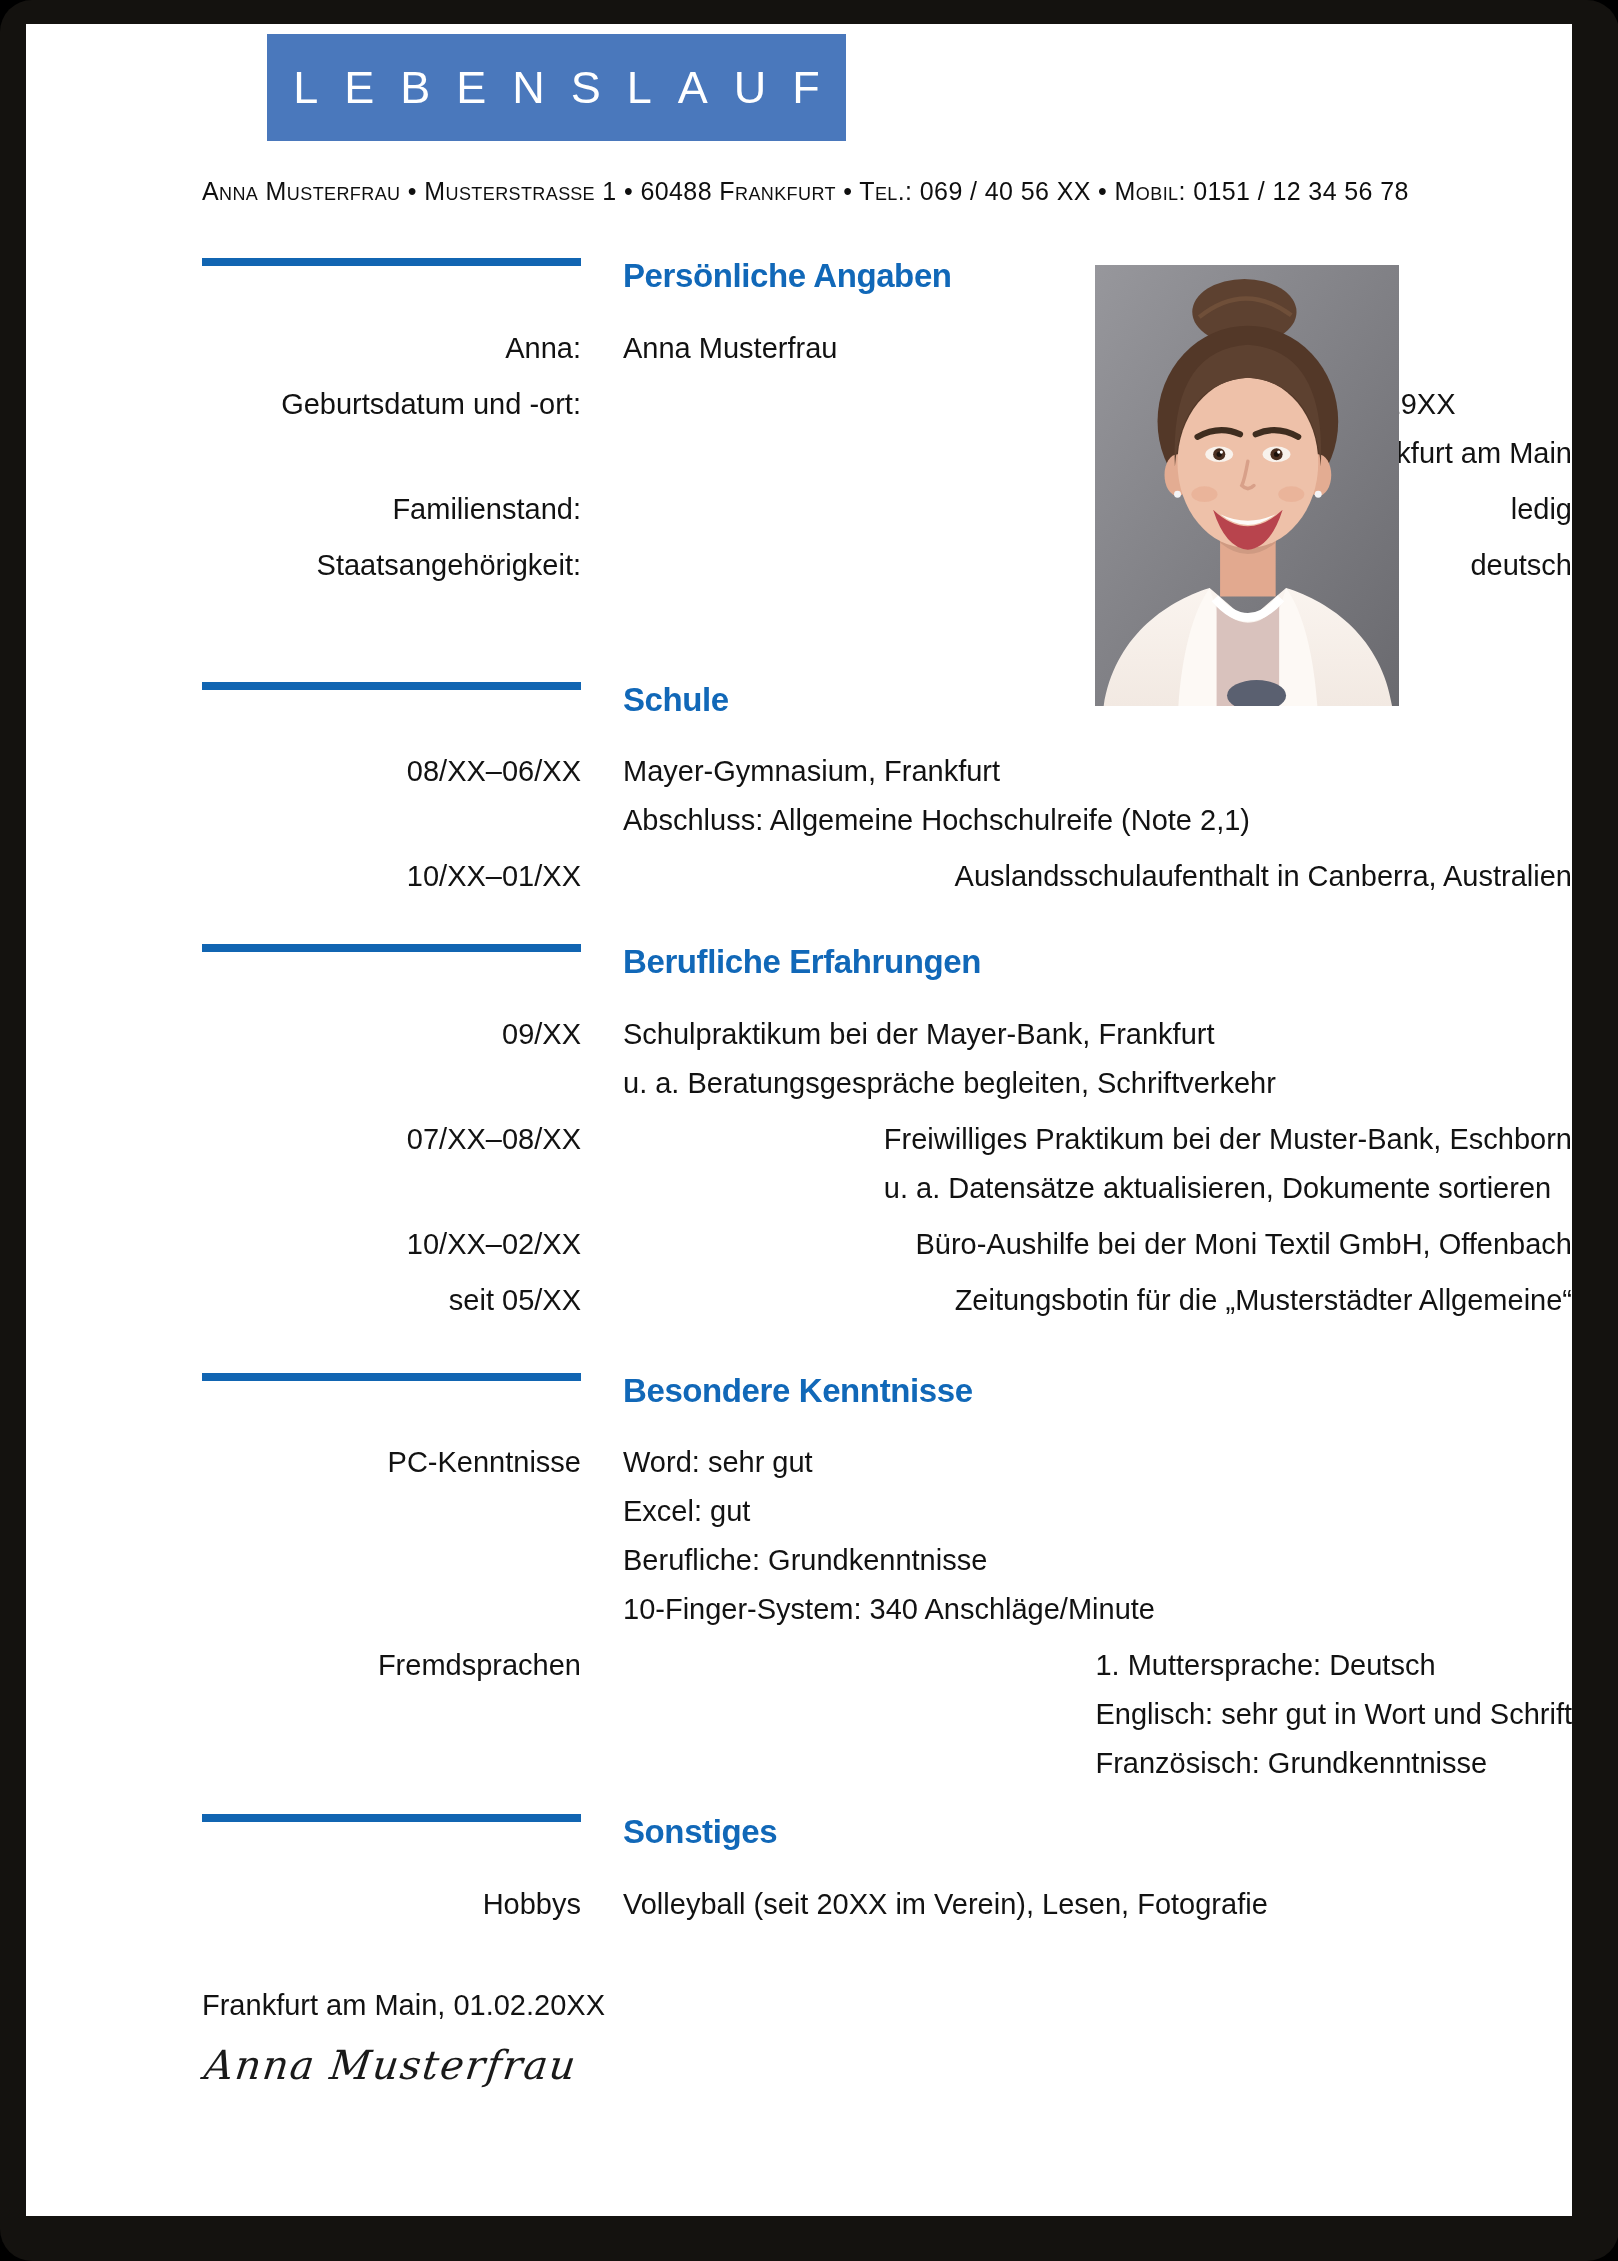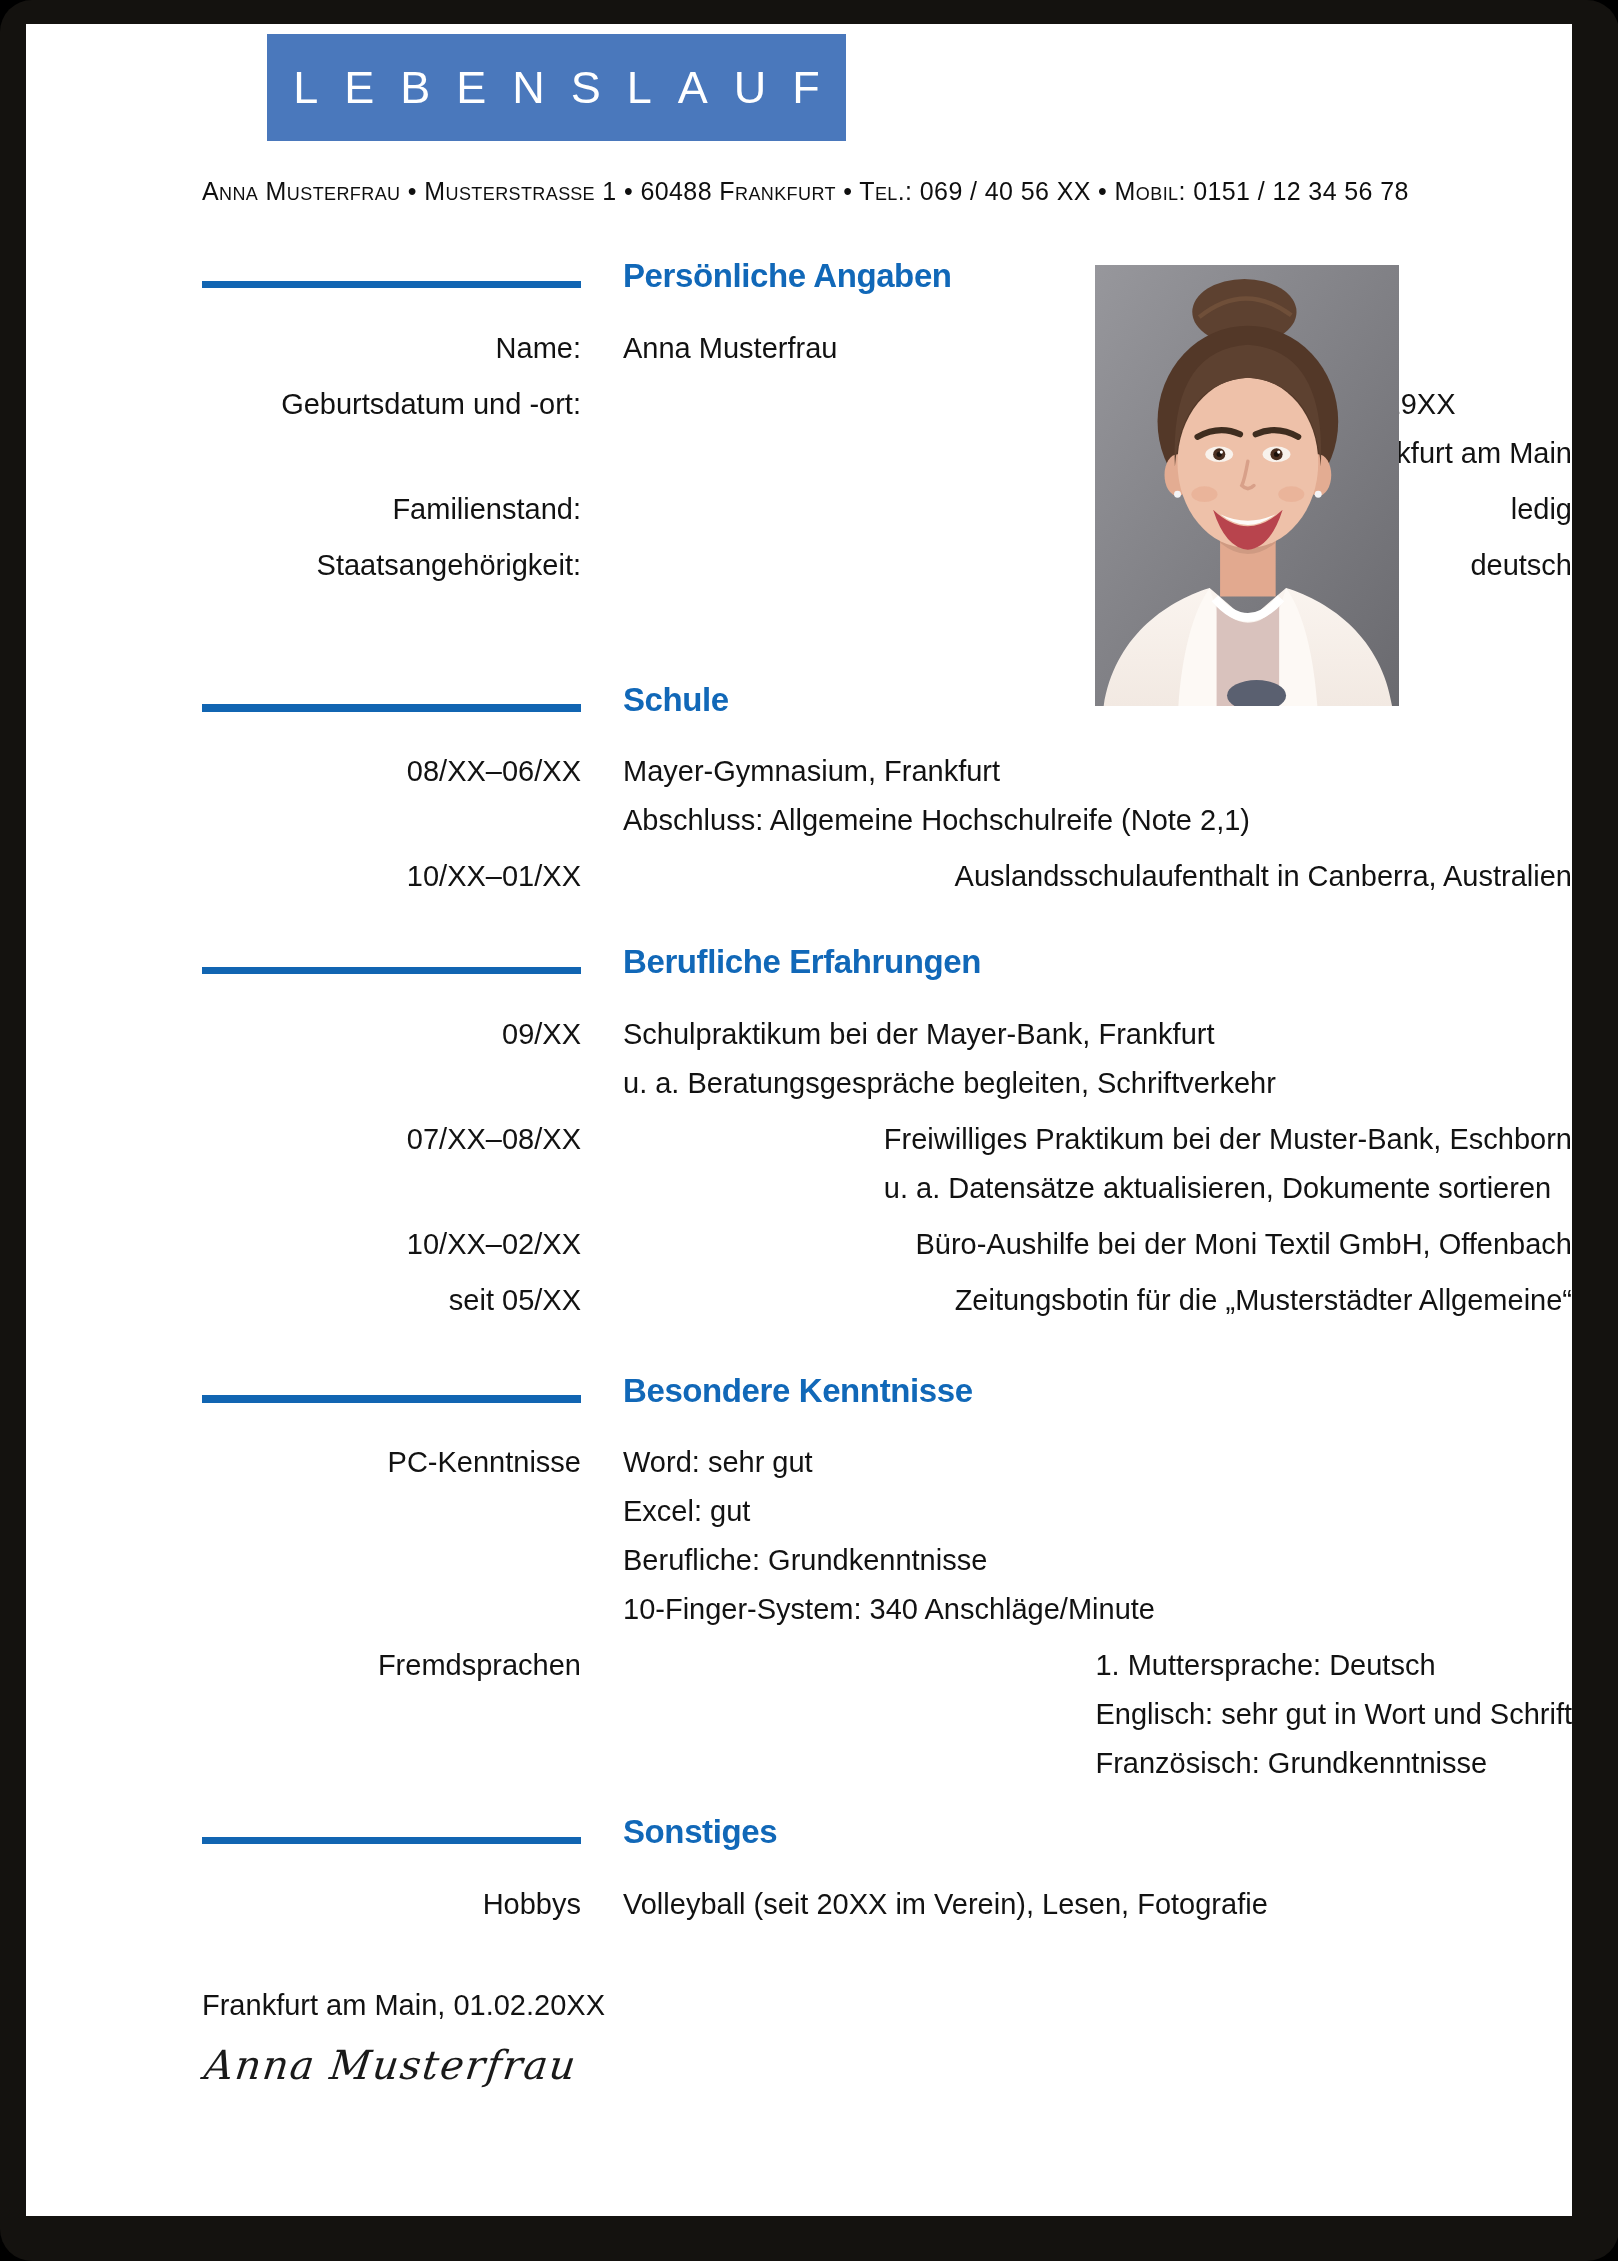--- a/index.html
+++ b/index.html
@@ -25,21 +25,21 @@
   .banner-title{
     color:#ffffff;font-size:45px;font-weight:400;
     letter-spacing:26px;padding-left:26px;white-space:nowrap;
   }
   .contact{
     margin-top:36px;
     font-variant:small-caps;
     font-size:25px;letter-spacing:0.4px;color:#0f0f0f;
     white-space:nowrap;
   }
-  .sec-head{display:flex;align-items:flex-end;margin-bottom:29.5px;}
+  .sec-head{display:flex;margin-bottom:29.5px;}
   .sec-rule{width:379px;height:7.8px;background:#1165B2;margin-bottom:6px;flex:none;}
   .sec-title{
     margin:0 0 0 42px;font-size:33px;line-height:36px;
     font-weight:700;color:#1168B8;letter-spacing:-0.4px;white-space:nowrap;
   }
   .sec-1{margin-top:52px;}
   .sec-2{margin-top:92px;}
   .sec-3{margin-top:43px;}
   .sec-4{margin-top:48px;}
   .sec-5{margin-top:26px;}
@@ -79,21 +79,21 @@
 
       <div class="contact">Anna Musterfrau • Musterstraße 1 • 60488 Frankfurt • Tel.: 069 / 40 56 XX • Mobil: 0151 / 12 34 56 78</div>
 
       <section class="sec sec-1">
         <div class="sec-head">
           <span class="sec-rule"></span>
           <h2 class="sec-title">Persönliche Angaben</h2>
         </div>
         <div class="rows">
           <div class="row">
-            <div class="row-label">Name:</div>
+            <div class="row-label">Anna:</div>
             <div class="row-value">
               <div class="vline">Anna Musterfrau</div>
             </div>
           </div>
           <div class="row">
             <div class="row-label">Geburtsdatum und -ort:</div>
             <div class="row-value">
               <div class="vline">10.11.19XX</div>
               <div class="vline">in Frankfurt am Main</div>
             </div>

